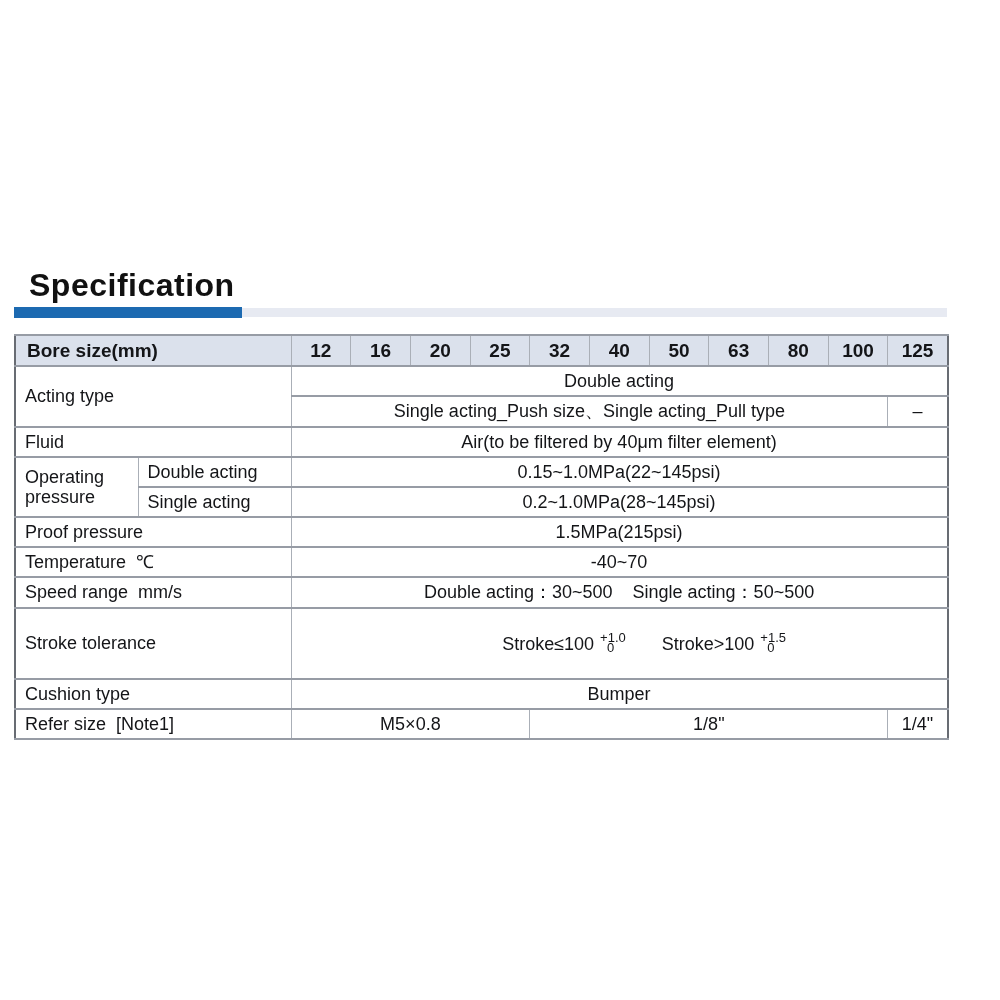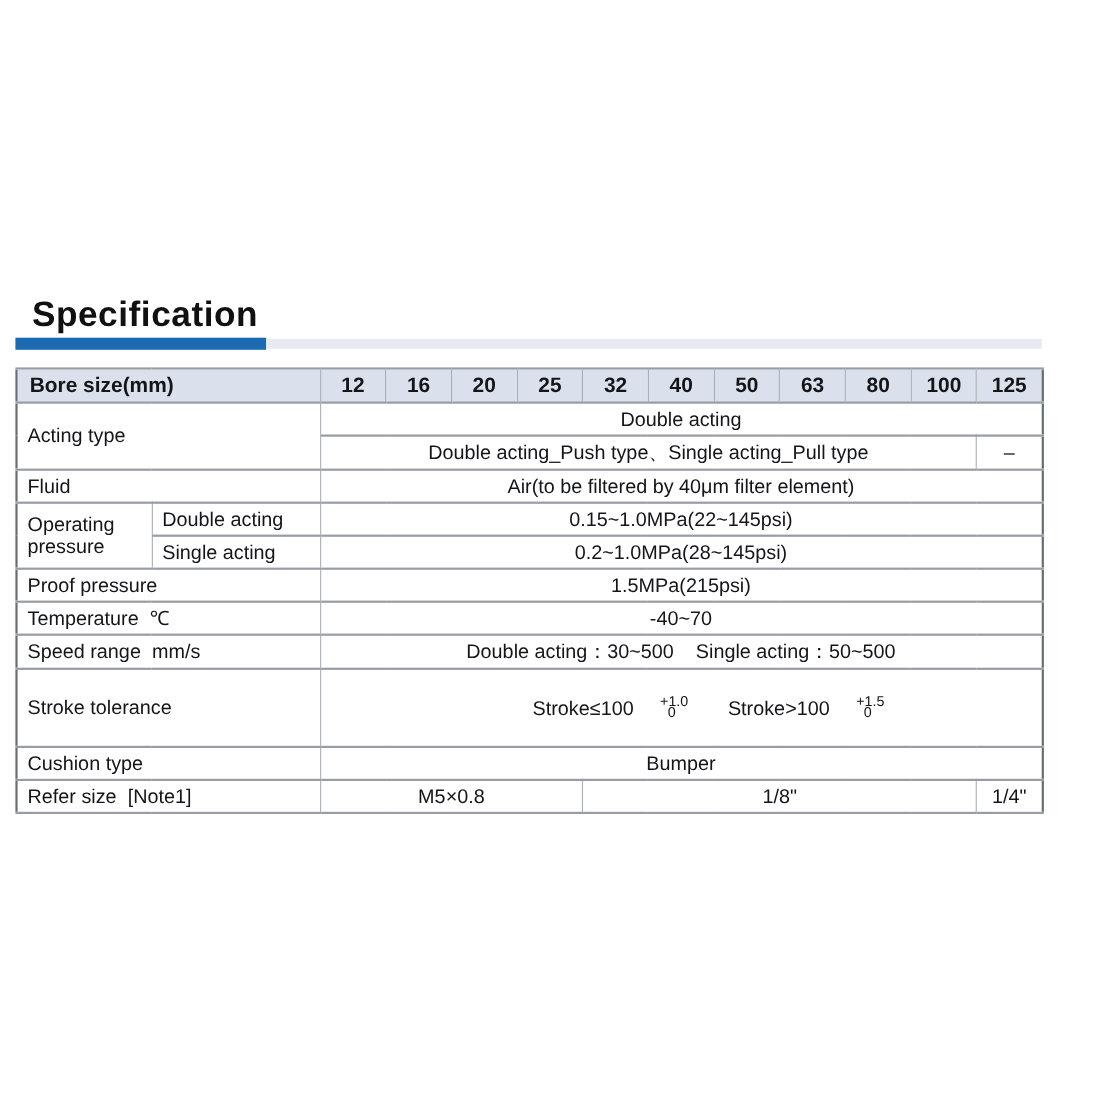--- a/index.html
+++ b/index.html
@@ -64,21 +64,21 @@
   .spec-table td.hdr-lbl { padding-left: 11px; }
   .spec-table td.sublbl { text-align: left; padding-left: 9px; }
 
   .tol {
     display: inline-block;
     text-align: left;
     font-size: 13px;
     font-weight: normal;
     line-height: 10px;
     vertical-align: -2px;
-    margin-left: 24px;
+    margin-left: 6px;
   }
   .tol .t { display: block; }
   .tol .b { display: block; padding-left: 7px; }
   .seg-gap { display: inline-block; width: 36px; }
 
   .notes {
     position: absolute;
     left: 14px;
     top: 670px;
     font-size: 18.5px;
@@ -129,21 +129,21 @@
         <td>80</td>
         <td>100</td>
         <td>125</td>
       </tr>
 
       <tr>
         <td colspan="2" rowspan="2" class="lbl">Acting type</td>
         <td colspan="11">Double acting</td>
       </tr>
       <tr>
-        <td colspan="10">Double acting_Push type、Single acting_Pull type</td>
+        <td colspan="10">Single acting_Push size、Single acting_Pull type</td>
         <td>–</td>
       </tr>
 
       <tr>
         <td colspan="2" class="lbl">Fluid</td>
         <td colspan="11">Air(to be filtered by 40μm filter element)</td>
       </tr>
 
       <tr>
         <td rowspan="2" class="lbl">Operating pressure</td>

